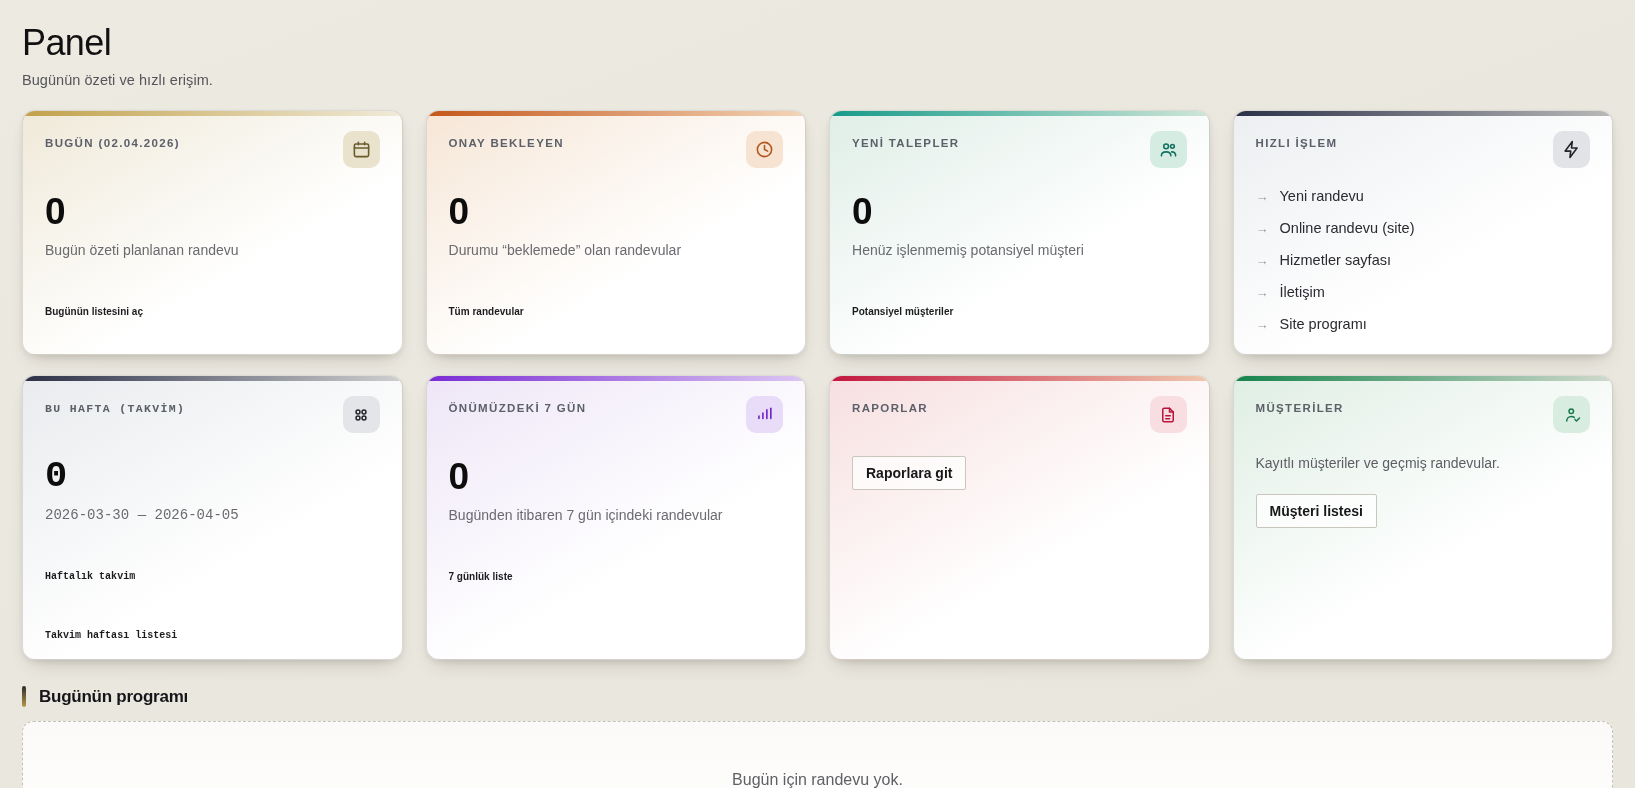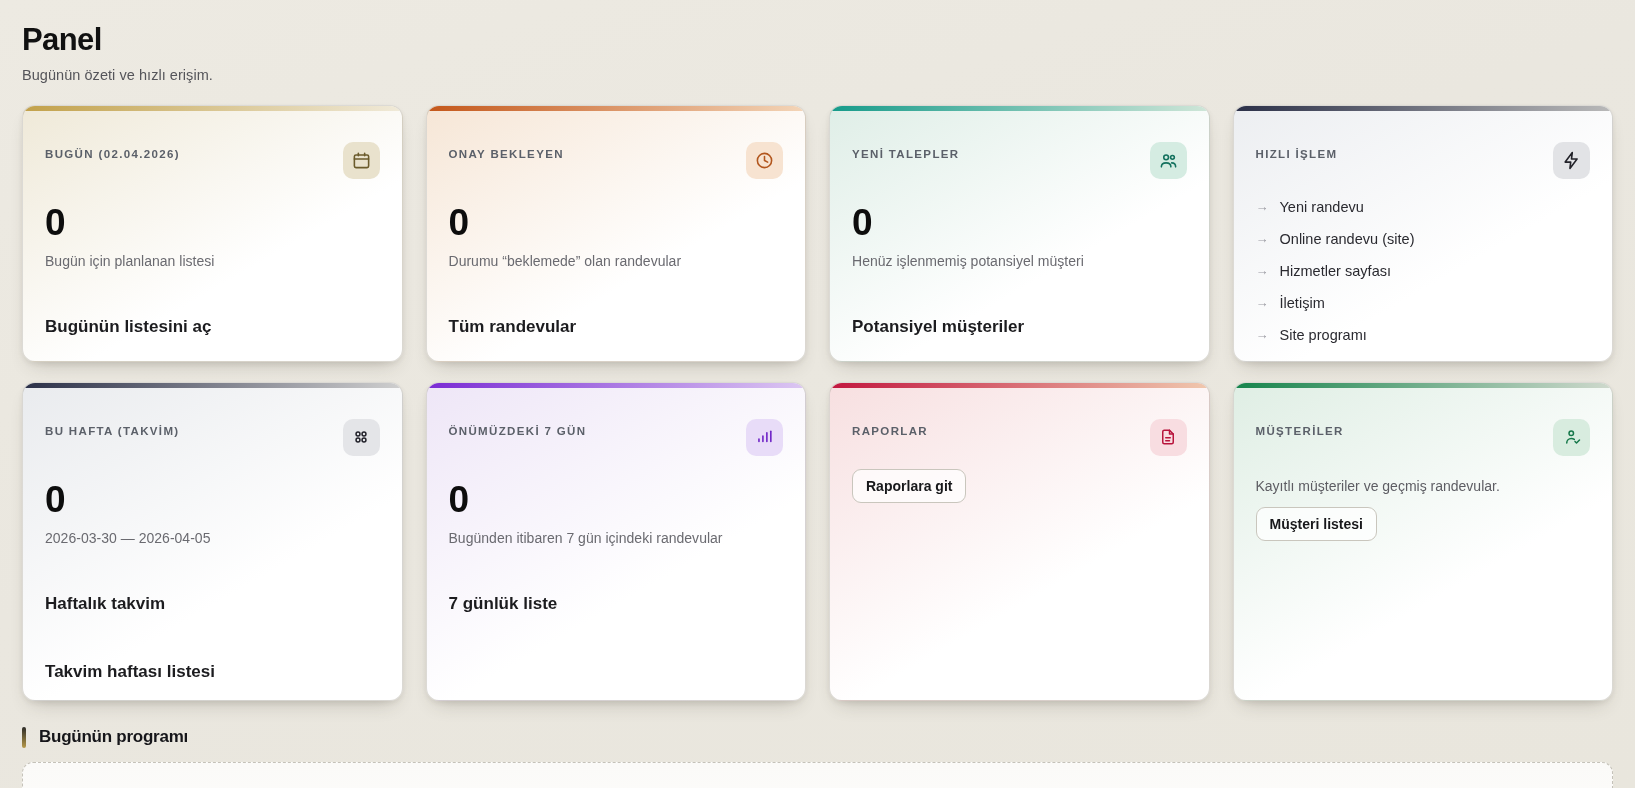--- a/index.html
+++ b/index.html
@@ -19,22 +19,22 @@
   }
 
   .page {
     padding: 22px 22px 0 22px;
     height: 788px;
     position: relative;
   }
 
   
   .page-title {
-    font-size: 31px;
-    font-weight: 700;
+    font-size: 36px;
+    font-weight: 400;
     letter-spacing: -0.6px;
     color: #111111;
     line-height: 1.15;
   }
   .page-subtitle {
     margin-top: 9px;
     font-size: 14.5px;
     color: #55555a;
     letter-spacing: 0.05px;
   }
@@ -67,21 +67,20 @@
     height: 5px;
     border-top-left-radius: 13px;
     border-top-right-radius: 13px;
   }
 
   .card-head {
     display: flex;
     align-items: flex-start;
     justify-content: space-between;
     gap: 4px;
-    margin-top: 16px;
   }
 
   .card-label {
     font-size: 11.5px;
     font-weight: 700;
     letter-spacing: 1.35px;
     color: #5b6069;
     text-transform: uppercase;
     padding-top: 4px;
   }
@@ -116,21 +115,21 @@
 
   .card-desc {
     margin-top: 22px;
     font-size: 14px;
     color: #5d5d63;
   }
 
   .card-links { margin-top: 18px; }
   .card-link {
     display: block;
-    font-size: 17px;
+    font-size: 10px;
     font-weight: 700;
     color: #1c1c1f;
     text-decoration: none;
     margin-bottom: 12px;
     letter-spacing: 0.01px;
     margin-top: 48px;
   }
   .card-link:last-child { margin-bottom: 0; }
 
   
@@ -151,29 +150,29 @@
   }
   .qa-text {
     font-size: 14.5px;
     color: #2a2a30;
     letter-spacing: 0.02px;
   }
 
   
   .btn-outline {
     display: inline-block;
-    margin-top: 13px;
+    margin-top: 23px;
     padding: 8px 13px;
     font-size: 14px;
     font-weight: 700;
     font-family: "Liberation Sans", sans-serif;
     color: #18181b;
     background: rgba(255,255,255,0.72);
     border: 1px solid #c9c6bd;
-    border-radius: 9px;
+    border-radius: 2px;
     cursor: pointer;
     letter-spacing: 0.01px;
   }
 
   
   .section-head {
     display: flex;
     align-items: center;
     gap: 13px;
     margin-top: 26px;
@@ -224,21 +223,21 @@
         <div class="icon-chip" style="background: rgb(233, 226, 205); color: rgb(107, 91, 44);">
           <svg width="19" height="19" viewBox="0 0 24 24" fill="none" stroke="currentColor" stroke-width="2" stroke-linecap="round" stroke-linejoin="round">
             <rect x="3" y="5" width="18" height="16" rx="2"></rect>
               <line x1="3" y1="10" x2="21" y2="10"></line>
               <line x1="8" y1="3" x2="8" y2="6"></line>
               <line x1="16" y1="3" x2="16" y2="6"></line>
           </svg>
         </div>
       </div>
       <div class="card-value">0</div>
-      <div class="card-caption">Bugün için planlanan listesi</div>
+      <div class="card-caption">Bugün özeti planlanan randevu</div>
       <div class="card-links">
         <a href="#" class="card-link">Bugünün listesini aç</a>
       </div>
     </div>
 
     <div class="card" style="background: linear-gradient(150deg, rgb(246, 230, 214) 0%, rgb(255, 255, 255) 62%, rgb(255, 255, 255) 100%);">
       <div class="accent" style="background: linear-gradient(90deg, rgb(196, 87, 26) 0%, rgb(243, 213, 184) 100%);"></div>
       <div class="card-head">
         <div class="card-label">ONAY BEKLEYEN</div>
         <div class="icon-chip" style="background: rgb(247, 227, 209); color: rgb(178, 86, 29);">
@@ -305,21 +304,21 @@
         <a href="#" class="qa-item">
           <span class="qa-arrow">→</span>
           <span class="qa-text">Site programı</span>
         </a>
       </div>
     </div>
   </div>
 
   <div class="grid row-two">
 
-    <div class="card" style="background: linear-gradient(150deg, rgb(233, 235, 238) 0%, rgb(255, 255, 255) 62%, rgb(255, 255, 255) 100%);">
+    <div class="card" style="background: linear-gradient(150deg, rgb(233, 235, 238) 0%, rgb(255, 255, 255) 62%, rgb(255, 255, 255) 100%); font-family: Liberation Mono, monospace;">
       <div class="accent" style="background: linear-gradient(90deg, rgb(43, 48, 72) 0%, rgb(207, 207, 207) 100%);"></div>
       <div class="card-head">
         <div class="card-label">BU HAFTA (TAKVİM)</div>
         <div class="icon-chip" style="background: rgb(228, 229, 232); color: rgb(34, 34, 42);">
           <svg width="18" height="18" viewBox="0 0 24 24" fill="none" stroke="currentColor" stroke-width="2" stroke-linecap="round" stroke-linejoin="round">
             <circle cx="8" cy="8" r="2.6"></circle>
               <circle cx="16" cy="8" r="2.6"></circle>
               <circle cx="8" cy="16" r="2.6"></circle>
               <circle cx="16" cy="16" r="2.6"></circle>
           </svg>

